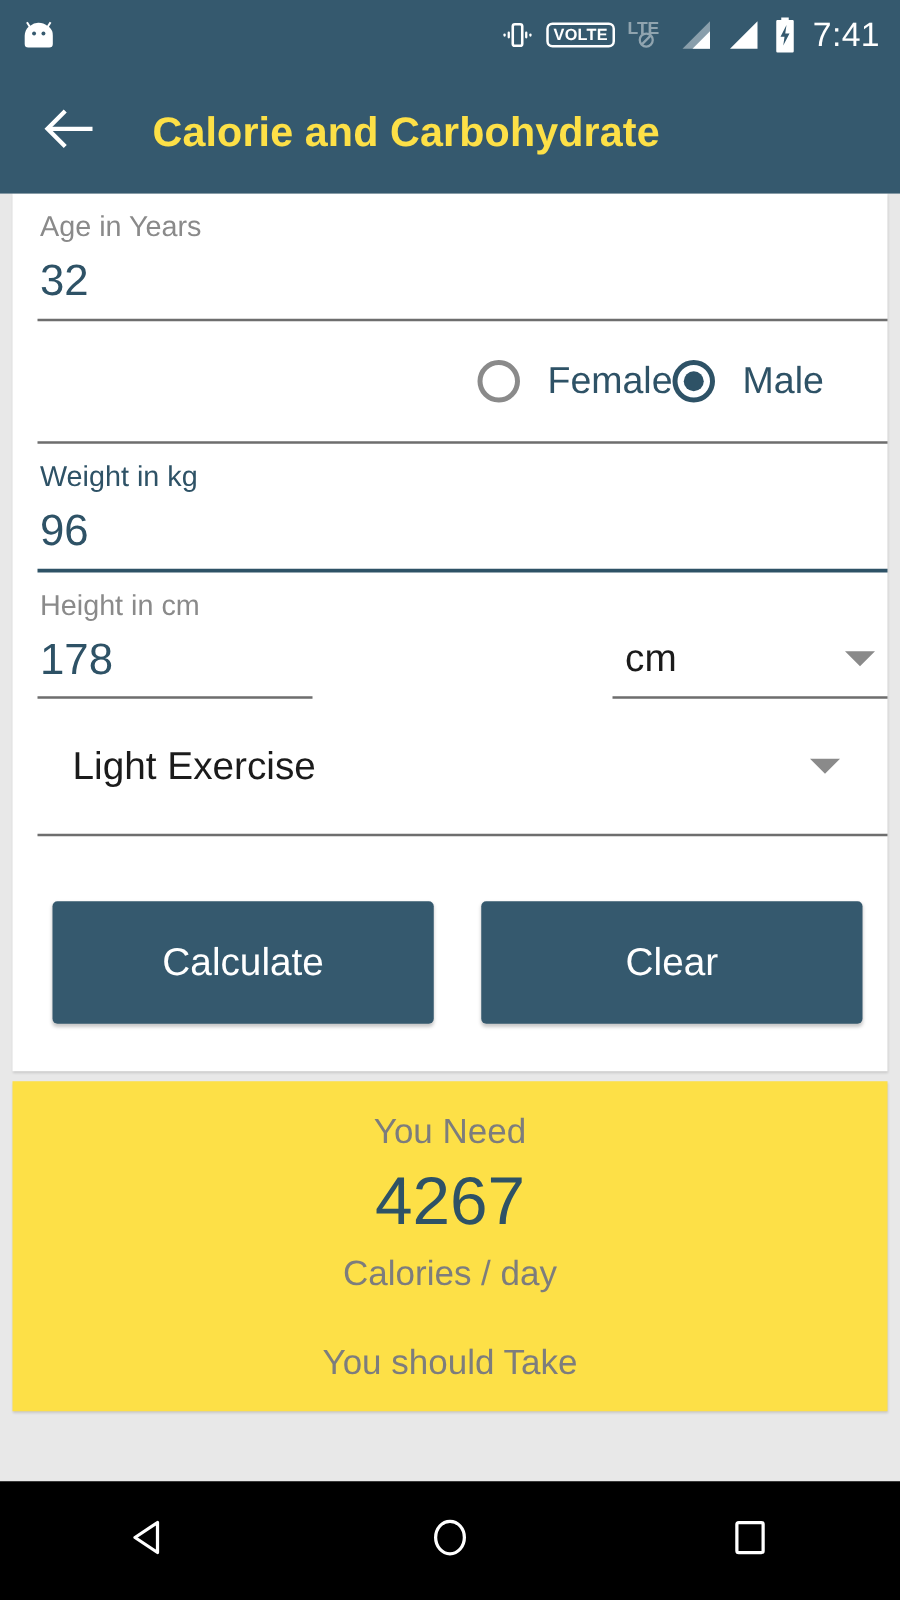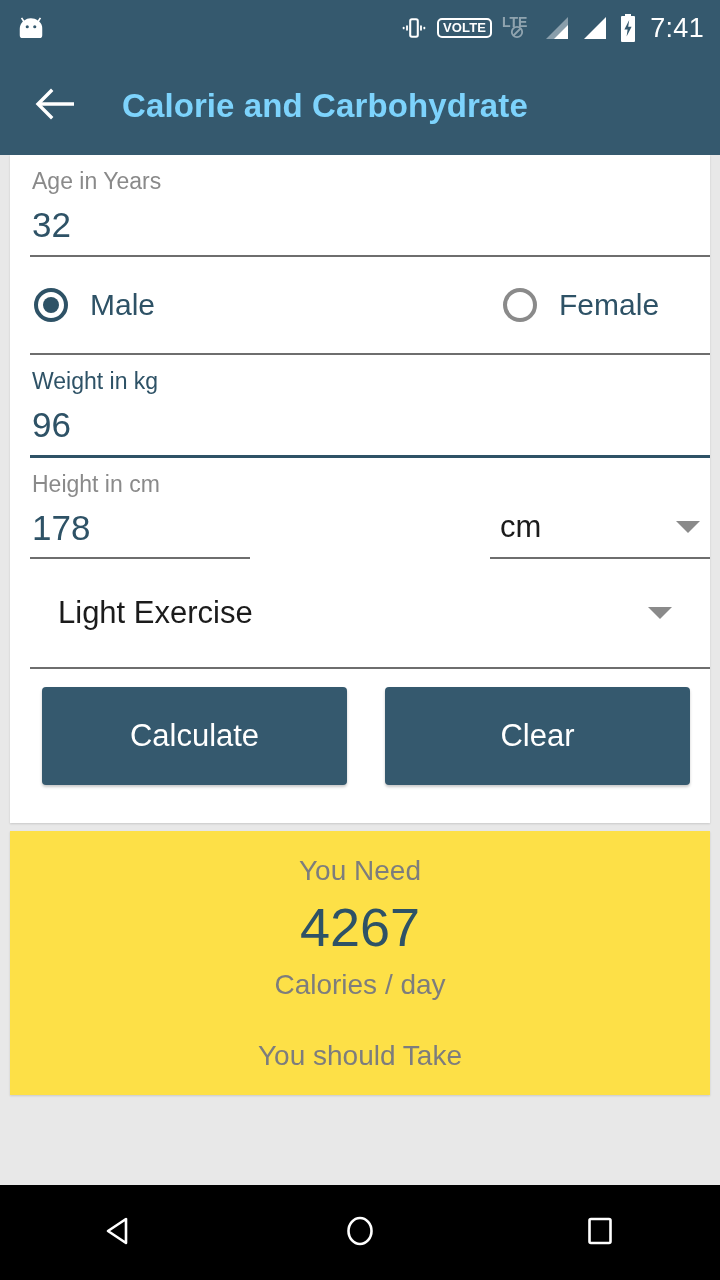--- a/index.html
+++ b/index.html
@@ -77,21 +77,21 @@
   .back-btn {
     width: 48px;
     height: 48px;
     display: flex;
     align-items: center;
     justify-content: center;
     cursor: pointer;
     flex: 0 0 auto;
   }
   .app-title {
-    color: #7dd3fc;
+    color: #fde047;
     font-size: 33px;
     font-weight: bold;
     margin-left: 42px;
     letter-spacing: 0.1px;
     white-space: nowrap;
   }
 
   
   .content {
     position: absolute;
@@ -229,21 +229,21 @@
     cursor: pointer;
   }
   .exercise-text {
     font-size: 31px;
     color: #1b1b1b;
   }
 
   
   .btn-row {
     display: flex;
-    padding: 18px 0 38px 0;
+    padding: 52px 0 38px 0;
     gap: 38px;
     padding-left: 12px;
   }
   .btn {
     background: #35596e;
     color: #ffffff;
     font-size: 31px;
     border: none;
     border-radius: 4px;
     width: 310px;
@@ -377,29 +377,29 @@
 
     <div class="card card-form">
 
       <div class="field">
         <div class="field-label">Age in Years</div>
         <div class="field-value" placeholder="Age in Years">32</div>
         <div class="underline"></div>
       </div>
 
       <div class="gender-row">
+        <div class="radio-opt second">
+          <span class="radio-circle off"></span>
+          <span class="radio-label">Female</span>
+        </div>
         <div class="radio-opt">
           <span class="radio-circle">
             <span class="radio-dot"></span>
           </span>
           <span class="radio-label">Male</span>
-        </div>
-        <div class="radio-opt second">
-          <span class="radio-circle off"></span>
-          <span class="radio-label">Female</span>
         </div>
       </div>
       <div class="underline"></div>
 
       <div class="field">
         <div class="field-label focused">Weight in kg</div>
         <div class="field-value" placeholder="Weight in kg">96</div>
         <div class="underline thick"></div>
       </div>
 

